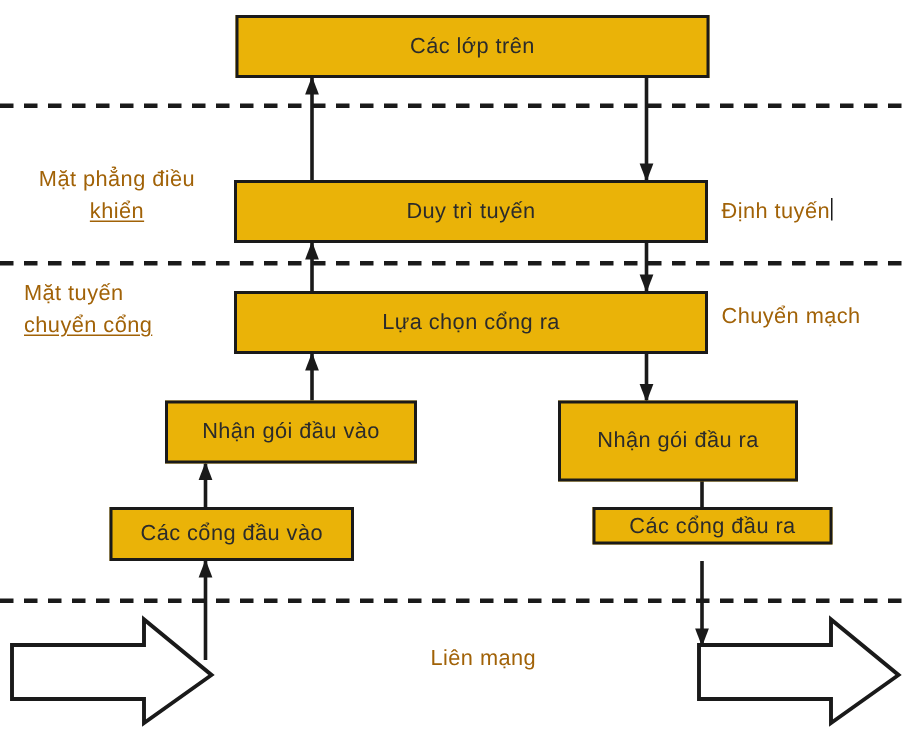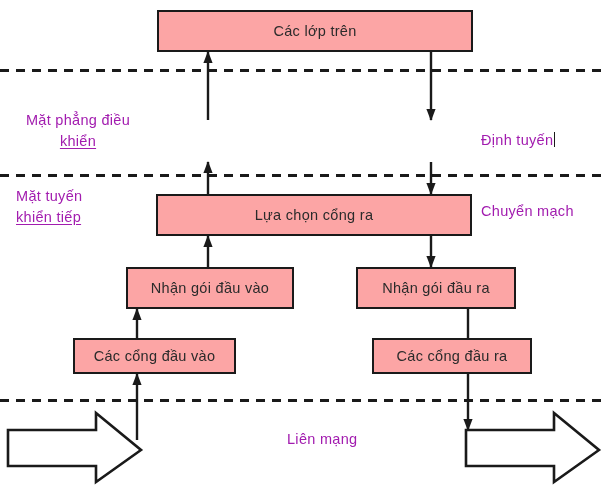--- a/index.html
+++ b/index.html
@@ -16,33 +16,33 @@
     font-family: "Liberation Sans", sans-serif;
   }
   #stage svg {
     position: absolute;
     left: 0;
     top: 0;
   }
   .box {
     position: absolute;
     border: 2px solid #1a1a1a;
-    background: #fca5a5;
+    background: #eab308;
     box-sizing: border-box;
     display: flex;
     align-items: center;
     justify-content: center;
     color: #2b2b2b;
     font-size: 14.5px;
     letter-spacing: 0.3px;
     z-index: 3;
   }
   .plain-label {
     position: absolute;
-    color: #a21caf;
+    color: #a16207;
     font-size: 14.5px;
     letter-spacing: 0.3px;
     white-space: nowrap;
     z-index: 4;
   }
   .plain-label.centered {
     text-align: center;
   }
   .lbl-line { display: block; }
   
@@ -115,49 +115,52 @@
     <g fill="#ffffff" stroke="#1a1a1a" stroke-width="2.6" stroke-linejoin="miter">
       <polygon points="8,430 96,430 96,413 141,450 96,482 96,466 8,466"></polygon>
       <polygon points="466,430 554,430 554,413 599,450 554,482 554,466 466,466"></polygon>
     </g>
   </svg>
 
   <div class="box" style="left:157px; top:10px; width:316px; height:42px;">
     <span>Các lớp trên</span>
   </div>
 
+  <div class="box" style="left:156px; top:120px; width:316px; height:42px;">
+    <span>Duy trì tuyến</span>
+  </div>
 
   <div class="box" style="left:156px; top:194px; width:316px; height:42px;">
     <span>Lựa chọn cổng ra</span>
   </div>
 
-  <div class="box" style="left:110px; top:267px; width:168px; height:42px;margin-left:16px;">
+  <div class="box" style="left:110px; top:267px; width:168px; height:42px;">
     <span>Nhận gói đầu vào</span>
   </div>
 
-  <div class="box" style="left:356px; top:267px; width:160px; height:42px;">
+  <div class="box" style="left:372px; top:267px; width:160px; height:54px;">
     <span>Nhận gói đầu ra</span>
   </div>
 
   <div class="box" style="left:73px; top:338px; width:163px; height:36px;">
     <span>Các cổng đầu vào</span>
   </div>
 
-  <div class="box" style="left:372px; top:338px; width:160px; height:36px;">
+  <div class="box" style="left:395px; top:338px; width:160px; height:25px;">
     <span>Các cổng đầu ra</span>
   </div>
 
   <div class="plain-label centered" style="left:8px; top:110px; width:140px; line-height:21px;">
     <span class="lbl-line">Mặt phẳng  điều</span>
     <span class="lbl-line spell">khiển</span>
   </div>
 
   <div class="plain-label" style="left:16px; top:186px; width:140px; line-height:21px;">
     <span class="lbl-line">Mặt tuyến</span>
-    <span class="lbl-line spell">khiển tiếp</span>
+    <span class="lbl-line spell">chuyển cổng</span>
   </div>
 
   <div class="plain-label" style="left:481px; top:203px;">
     <span>Chuyển mạch</span>
   </div>
 
   <div class="plain-label" style="left:481px; top:132px;">
     <span>Định tuyến</span><span class="caret"></span>
   </div>
 

